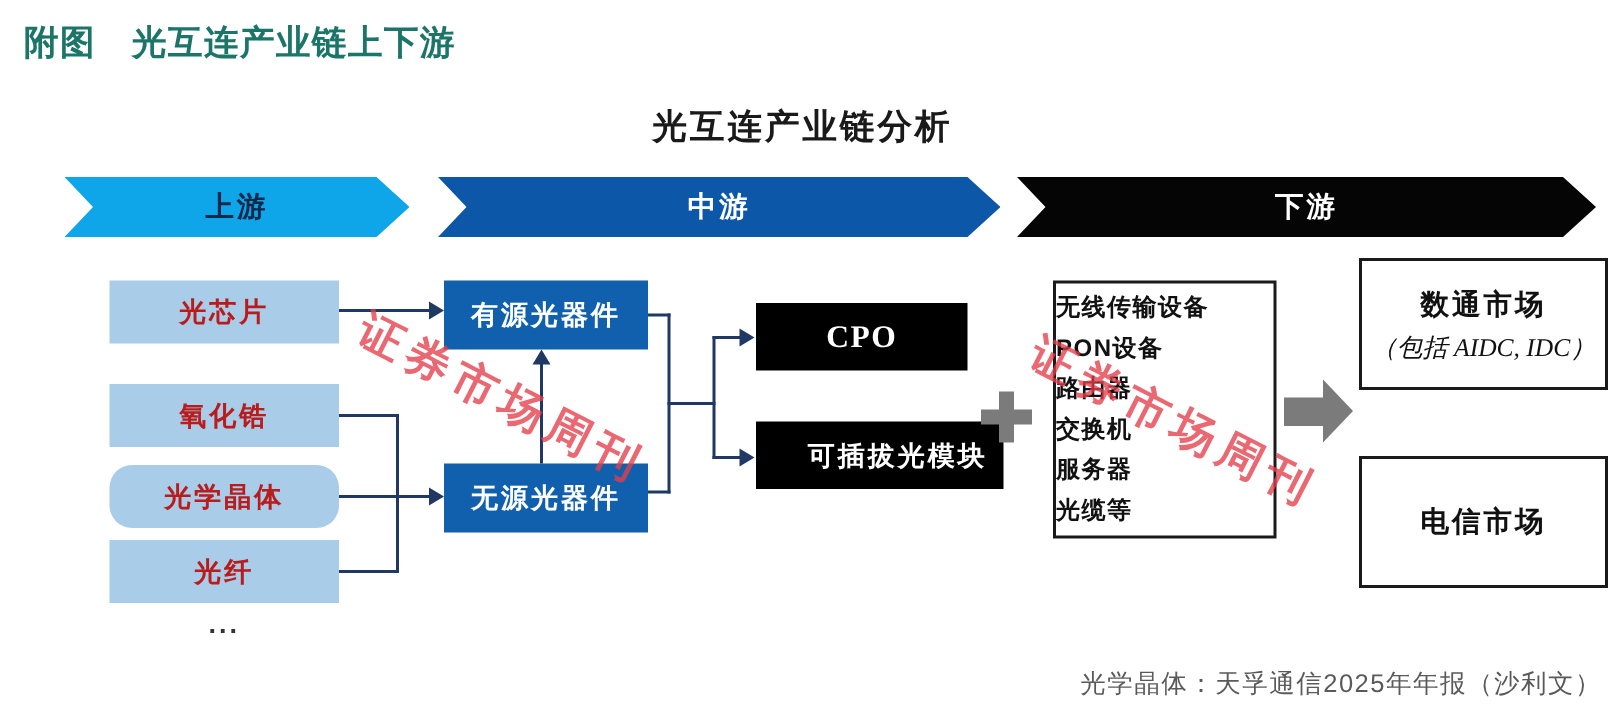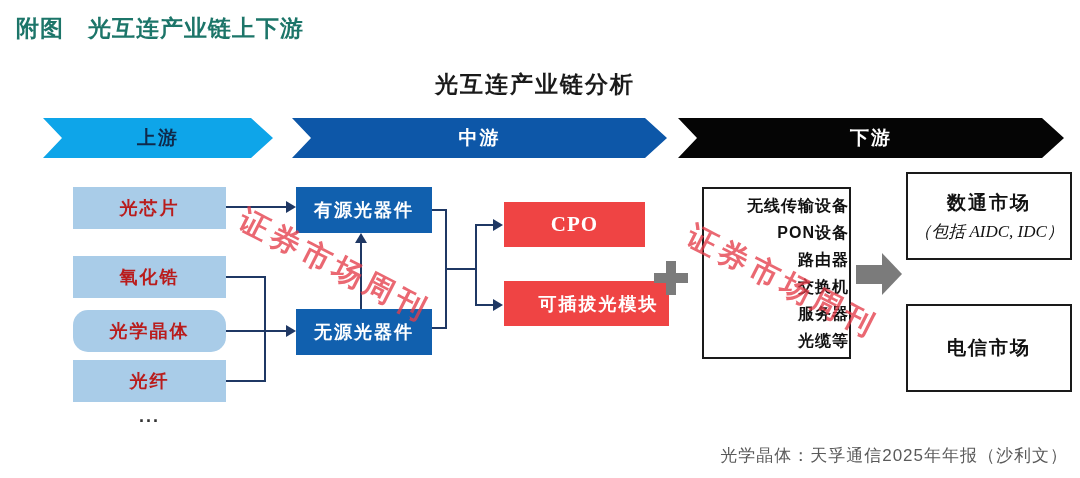--- a/index.html
+++ b/index.html
@@ -17,26 +17,26 @@
     font-size:19px;font-weight:bold;letter-spacing:2px;
     clip-path:polygon(0 0,calc(100% - 22px) 0,100% 50%,calc(100% - 22px) 100%,0 100%,19px 50%);}
   .band-up{left:43px;width:230px;background:#0ea5e9;color:#10294a;}
   .band-mid{left:292px;width:375px;background:#0d57a8;color:#ffffff;}
   .band-down{left:678px;width:386px;background:#050505;color:#ffffff;}
   
   .lightbox{left:73px;width:153px;height:42px;background:#a9cce8;color:#b91c1c;
     display:flex;align-items:center;justify-content:center;font-size:18px;font-weight:bold;letter-spacing:2px;}
   .midbox{left:296px;width:136px;height:46px;background:#1160ae;color:#ffffff;
     display:flex;align-items:center;justify-content:center;font-size:18px;font-weight:bold;letter-spacing:2px;}
-  .navybox{left:504px;width:141px;height:45px;background:#ef4444;color:#ffffff;
+  .navybox{left:504px;width:141px;height:45px;background:#000000;color:#ffffff;
     display:flex;align-items:center;justify-content:center;font-size:18px;font-weight:bold;letter-spacing:2px;}
   .cpo-text{font-family:"Liberation Serif",serif;font-size:21px;letter-spacing:1px;}
   .outline-box{background:#ffffff;border:2px solid #1a1a1a;color:#111111;}
   .eq-box{left:702px;top:187px;width:145px;height:168px;display:flex;flex-direction:column;
-    align-items:flex-end;justify-content:center;}
+    align-items:flex-start;justify-content:center;}
   .eq-line{font-size:16px;font-weight:bold;line-height:27px;letter-spacing:1px;white-space:nowrap;}
   .mkt1{left:906px;top:172px;width:162px;height:84px;display:flex;flex-direction:column;align-items:center;justify-content:center;}
   .mkt2{left:906px;top:304px;width:162px;height:84px;display:flex;align-items:center;justify-content:center;}
   .mkt-title{font-size:19px;font-weight:bold;letter-spacing:2px;}
   .mkt-sub{font-size:17px;font-style:italic;font-family:"Liberation Serif",serif;margin-top:4px;white-space:nowrap;}
   
   .hline{height:2px;background:#1f3864;}
   .vline{width:2px;background:#1f3864;}
   .ah-right{width:0;height:0;border-top:6px solid transparent;border-bottom:6px solid transparent;border-left:10px solid #1f3864;}
   .ah-up{width:0;height:0;border-left:6px solid transparent;border-right:6px solid transparent;border-bottom:10px solid #1f3864;}

